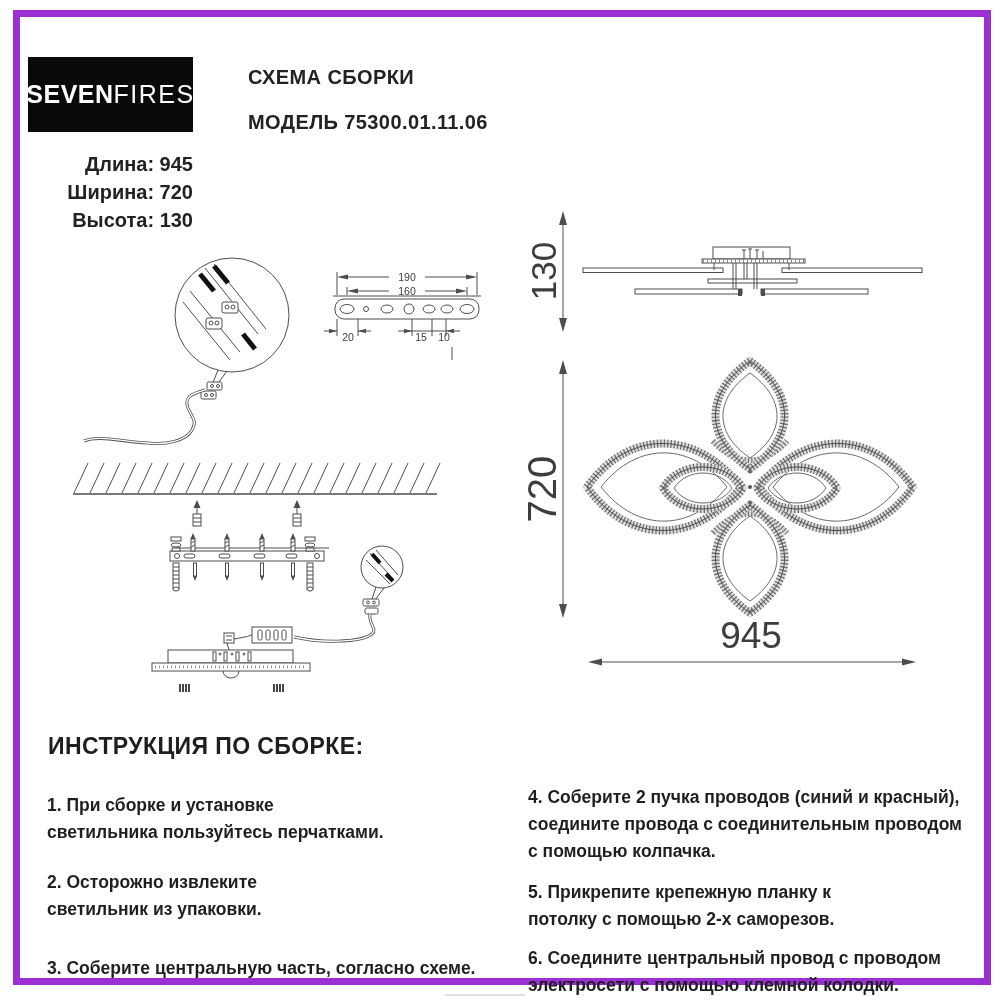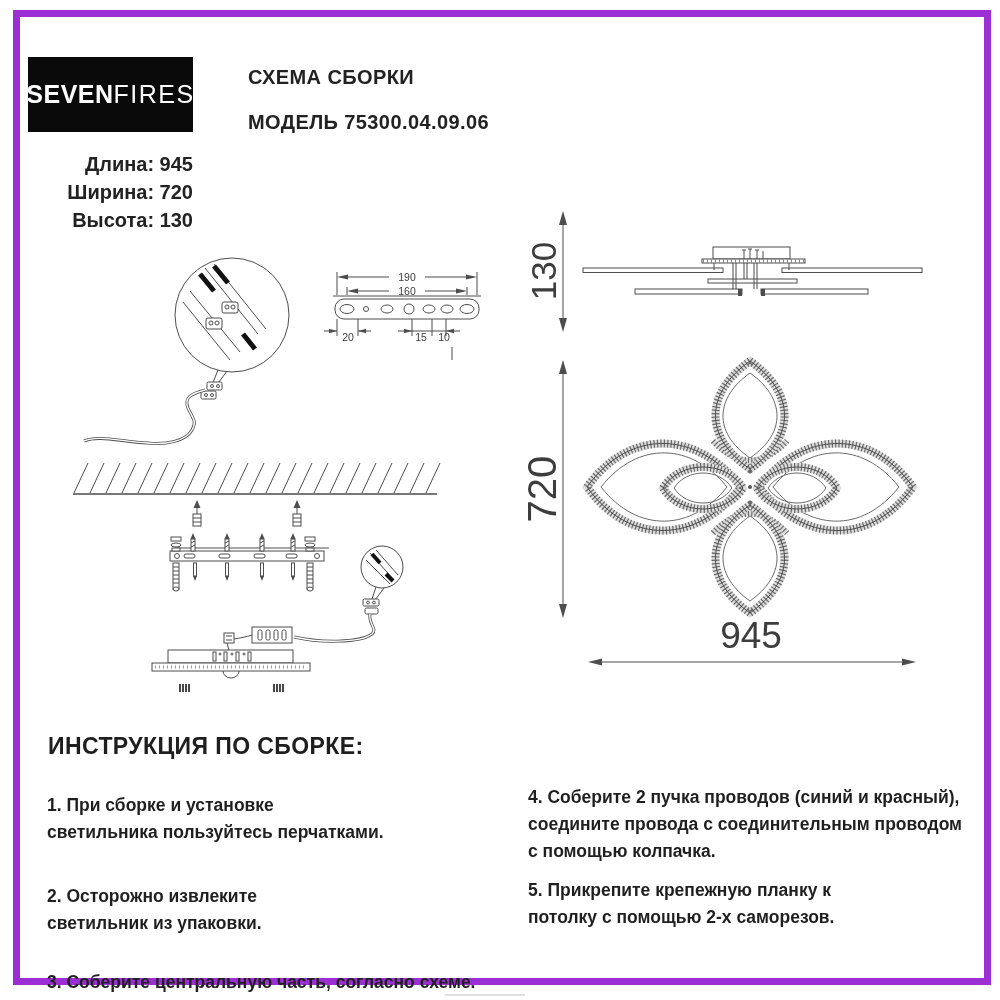--- a/index.html
+++ b/index.html
@@ -37,41 +37,41 @@
   .band-d6{stroke:#555;stroke-width:6;fill:none;stroke-dasharray:1.2 2.2;opacity:.85;}
   .edge{stroke:#4d4d4d;stroke-width:1;fill:none;}
   .inner{stroke:#6a6a6a;stroke-width:1;fill:none;}
   .dots{stroke:#999;stroke-width:3;stroke-dasharray:1 3;fill:none;}
   .ticks{stroke:#888;stroke-width:4;stroke-dasharray:1 3;fill:none;}
   .instr-head{position:absolute;left:48px;top:733px;font-size:23px;font-weight:700;
               letter-spacing:.4px;color:#1e1e1e;}
   .col p{margin:0;font-size:17.5px;font-weight:700;line-height:27px;color:#1f1f1f;
          white-space:pre-line;}
   .col-left{position:absolute;left:47px;top:792px;width:450px;}
-  .col-left p + p{margin-top:37px;}
+  .col-left p + p{margin-top:23px;}
   .col-left p:last-child{margin-top:32px;}
   .col-right{position:absolute;left:528px;top:784px;width:460px;}
   .col-right p + p{margin-top:14px;}
   .col-right p:last-child{margin-top:12px;}
   .bottom-mark{position:absolute;left:445px;top:994px;width:80px;height:2px;background:#e0e0e0;}
 </style>
 </head>
 <body>
 
 <div class="canvas">
   <div class="frame"></div>
 
   <div class="logo">
     <span class="seven">SEVEN</span>
       <span class="fires">FIRES</span>
   </div>
 
   <div class="title">
     <div>СХЕМА СБОРКИ</div>
-    <div>МОДЕЛЬ 75300.04.09.06</div>
+    <div>МОДЕЛЬ 75300.01.11.06</div>
   </div>
 
   <div class="specs">
     <div>Длина: 945</div>
     <div>Ширина: 720</div>
     <div>Высота: 130</div>
   </div>
 
   <svg class="left-fig" width="440" height="460" viewBox="60 250 440 460">
 
@@ -369,16 +369,18 @@
 светильник из упаковки.</p>
     <p>3. Соберите центральную часть, согласно схеме.</p>
   </div>
 
   <div class="col col-right">
     <p>4. Соберите 2 пучка проводов (синий и красный),
 соедините провода с соединительным проводом
 с помощью колпачка.</p>
     <p>5. Прикрепите крепежную планку к
 потолку с помощью 2-х саморезов.</p>
+    <p>6. Соедините центральный провод с проводом
+электросети с помощью клемной колодки.</p>
   </div>
 
   <div class="bottom-mark"></div>
 </div>
 
 </body></html>

